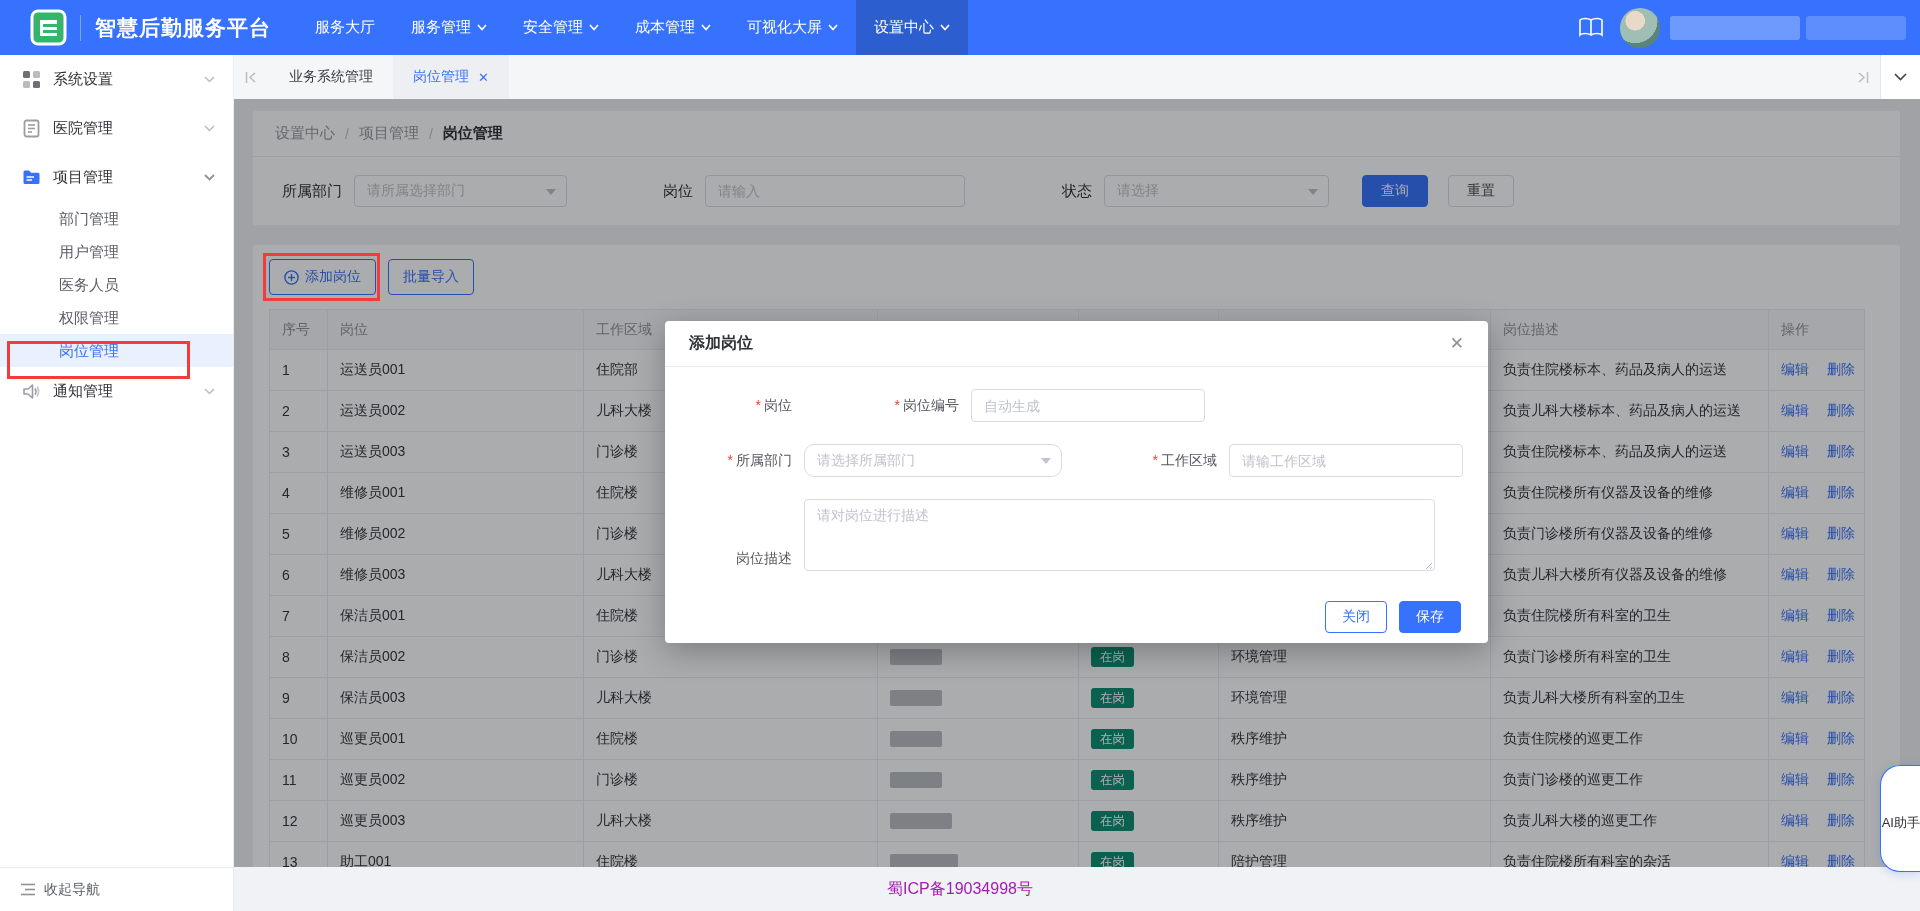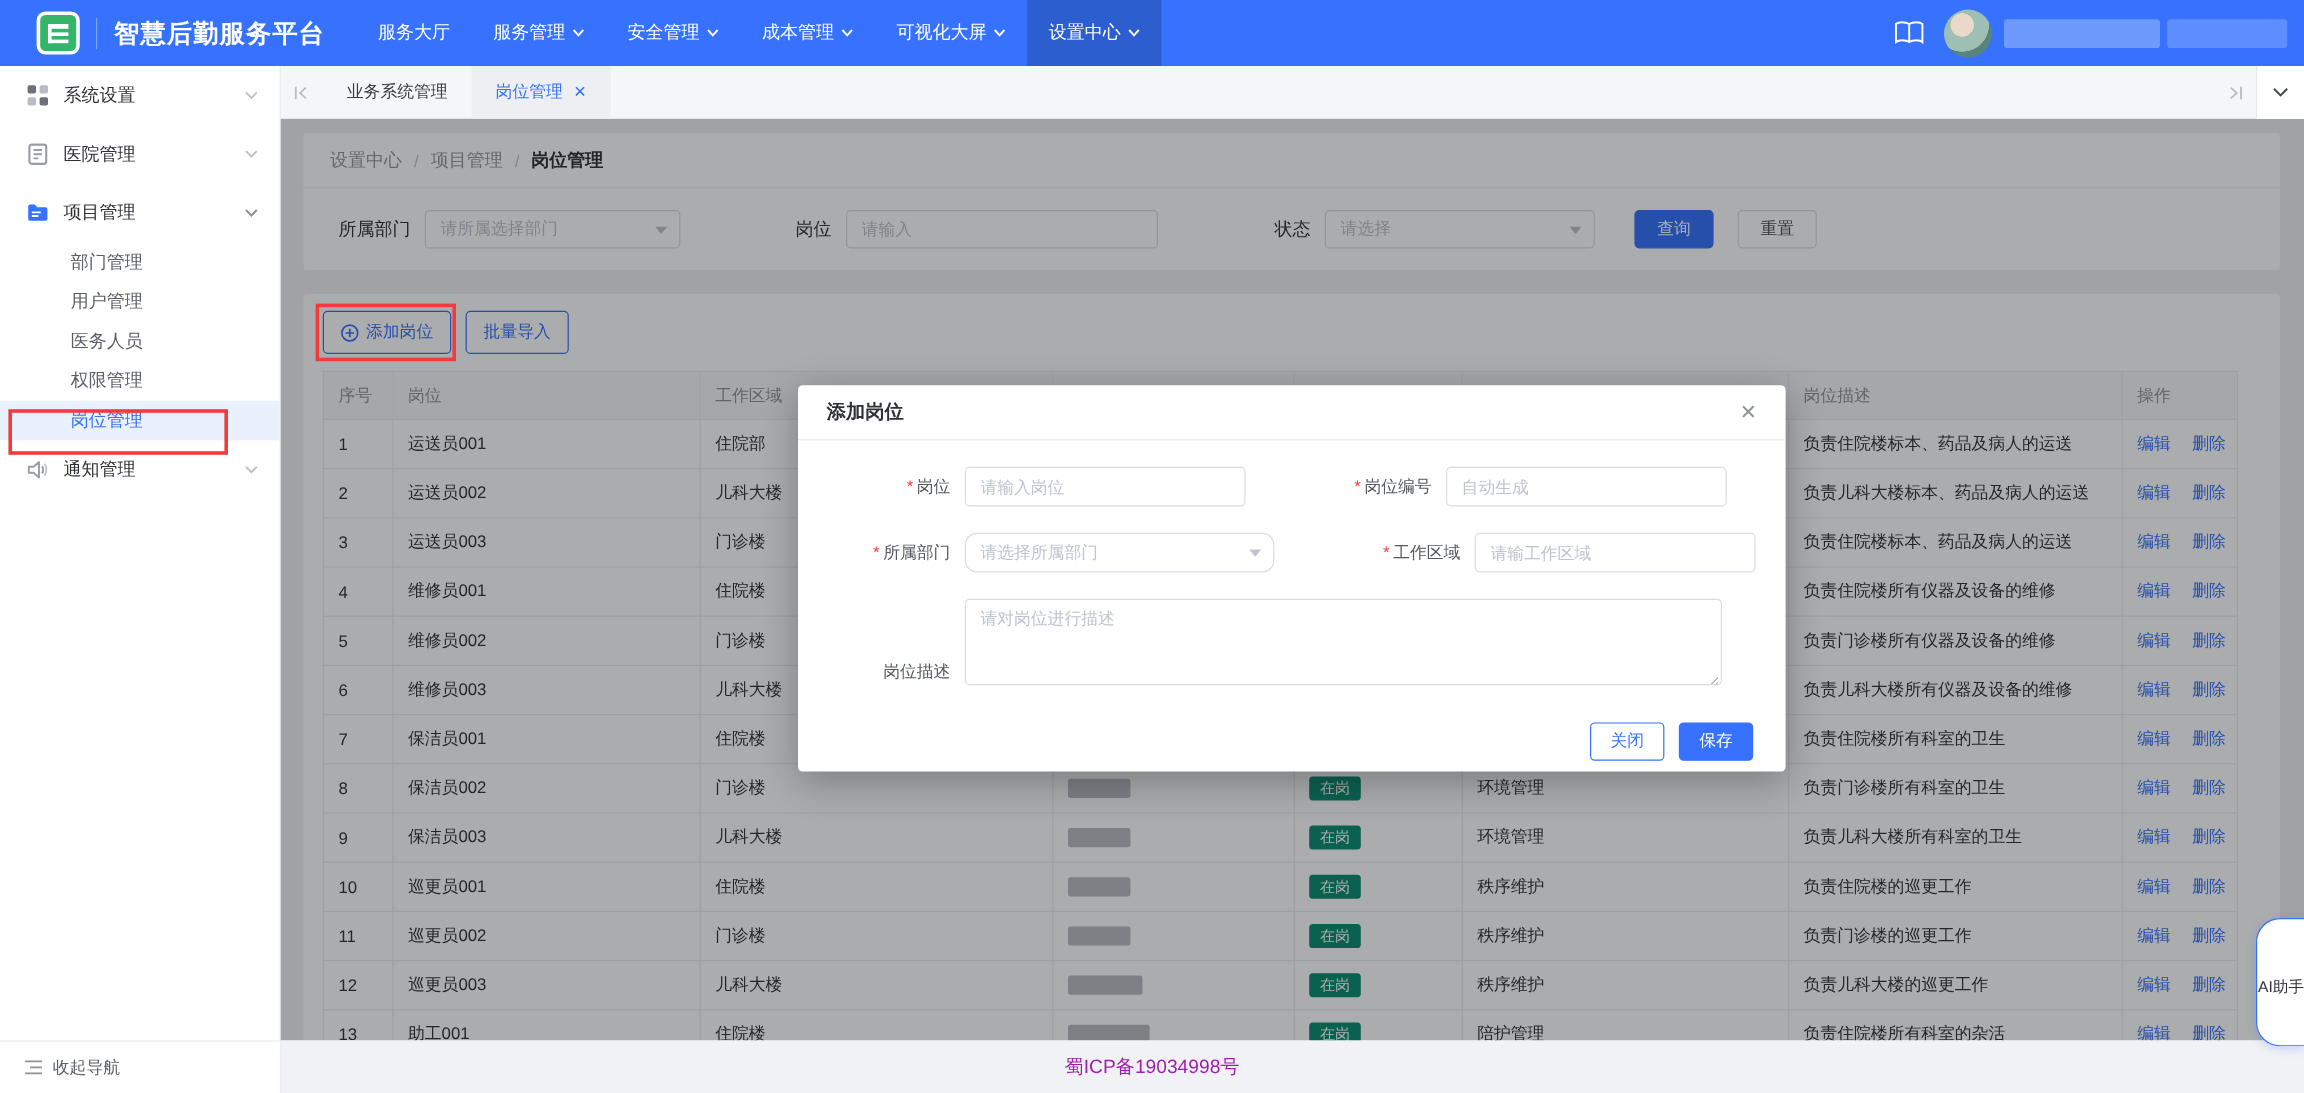--- a/index.html
+++ b/index.html
@@ -567,21 +567,20 @@
 
     <div class="dim"></div>
 
     <div class="modal">
       <div class="m-head">
         <span class="m-title">添加岗位</span>
         <span class="m-close">✕</span>
       </div>
       <div class="m-row">
         <span class="m-label"><span class="req">*</span><span>岗位</span></span>
-        <input class="m-field" placeholder="请输入岗位" style="">
         <span class="m-label col2"><span class="req">*</span><span>岗位编号</span></span>
         <input class="m-field" placeholder="自动生成" style="">
       </div>
       <div class="m-row">
         <span class="m-label"><span class="req">*</span><span>所属部门</span></span>
         <div class="select m-select">
           <span class="ph">请选择所属部门</span>
           <span class="sel-caret"></span>
         </div>
         <span class="m-label col2"><span class="req">*</span><span>工作区域</span></span>

